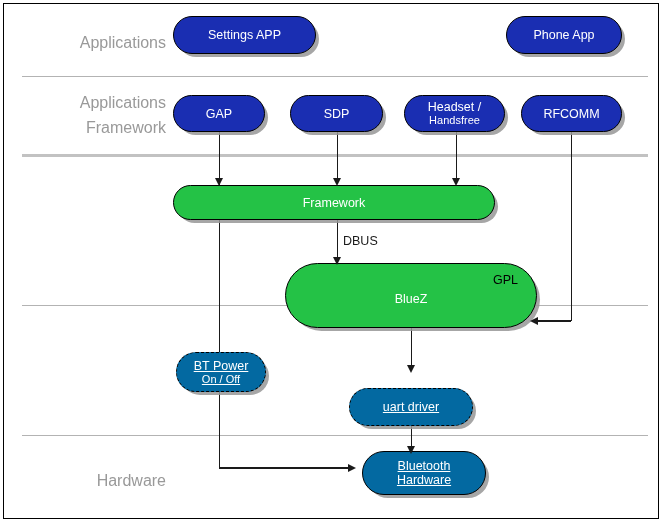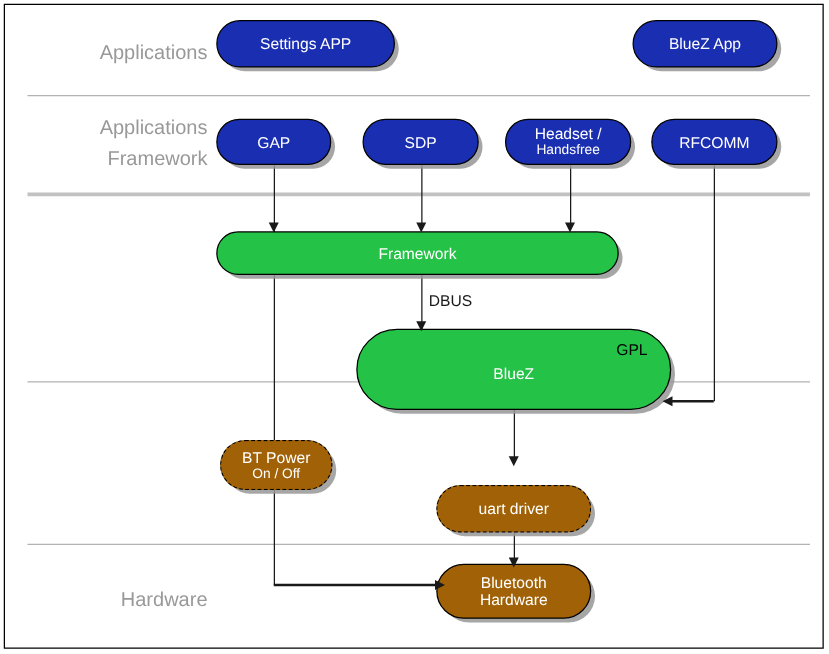--- a/index.html
+++ b/index.html
@@ -66,21 +66,21 @@
     text-align: center;
     color: #ffffff;
     box-shadow: 4px 4px 0 -1px rgba(150,150,150,0.85);
     z-index: 5;
   }
   .node .l1 { font-size: 12.5px; line-height: 14px; }
   .node .l2 { font-size: 11px; line-height: 13px; }
 
   .node.blue  { background: #1a2eb2; }
   .node.green { background: #24c246; }
-  .node.red   { background: #a16207; border-style: dashed; }
+  .node.red   { background: #0369a1; border-style: dashed; text-decoration: underline; }
   .node.red.solid { border-style: solid; }
 
   .node.green .l1 { font-size: 12.5px; }
 
   
   .gpl-tag {
     position: absolute;
     right: 18px;
     top: 9px;
     color: #000000;
@@ -178,21 +178,21 @@
   <div class="arrow-down" style="left:406.5px; top:365px;"></div>
 
   <div class="vline" style="left:410.5px; top:405px; height:45px;"></div>
   <div class="arrow-down" style="left:406.5px; top:446px;"></div>
 
   <div class="node blue" style="left:173px; top:16px; width:143px; height:38px;">
     <span class="l1">Settings APP</span>
   </div>
 
   <div class="node blue" style="left:506px; top:16px; width:116px; height:38px;">
-    <span class="l1">BlueZ App</span>
+    <span class="l1">Phone App</span>
   </div>
 
   <div class="node blue" style="left:173px; top:95px; width:92px; height:37px;">
     <span class="l1">GAP</span>
   </div>
 
   <div class="node blue" style="left:290px; top:95px; width:93px; height:37px;">
     <span class="l1">SDP</span>
   </div>
 
@@ -216,18 +216,18 @@
 
   <div class="node red" style="left:176px; top:352px; width:90px; height:40px;">
     <span class="l1">BT Power</span>
     <span class="l2">On / Off</span>
   </div>
 
   <div class="node red" style="left:349px; top:388px; width:124px; height:38px;">
     <span class="l1">uart driver</span>
   </div>
 
-  <div class="node red solid" style="left:349px; top:451px; width:124px; height:44px;">
+  <div class="node red solid" style="left:362px; top:451px; width:124px; height:44px;">
     <span class="l1">Bluetooth</span>
     <span class="l1">Hardware</span>
   </div>
 
 </div>
 
 </body></html>

